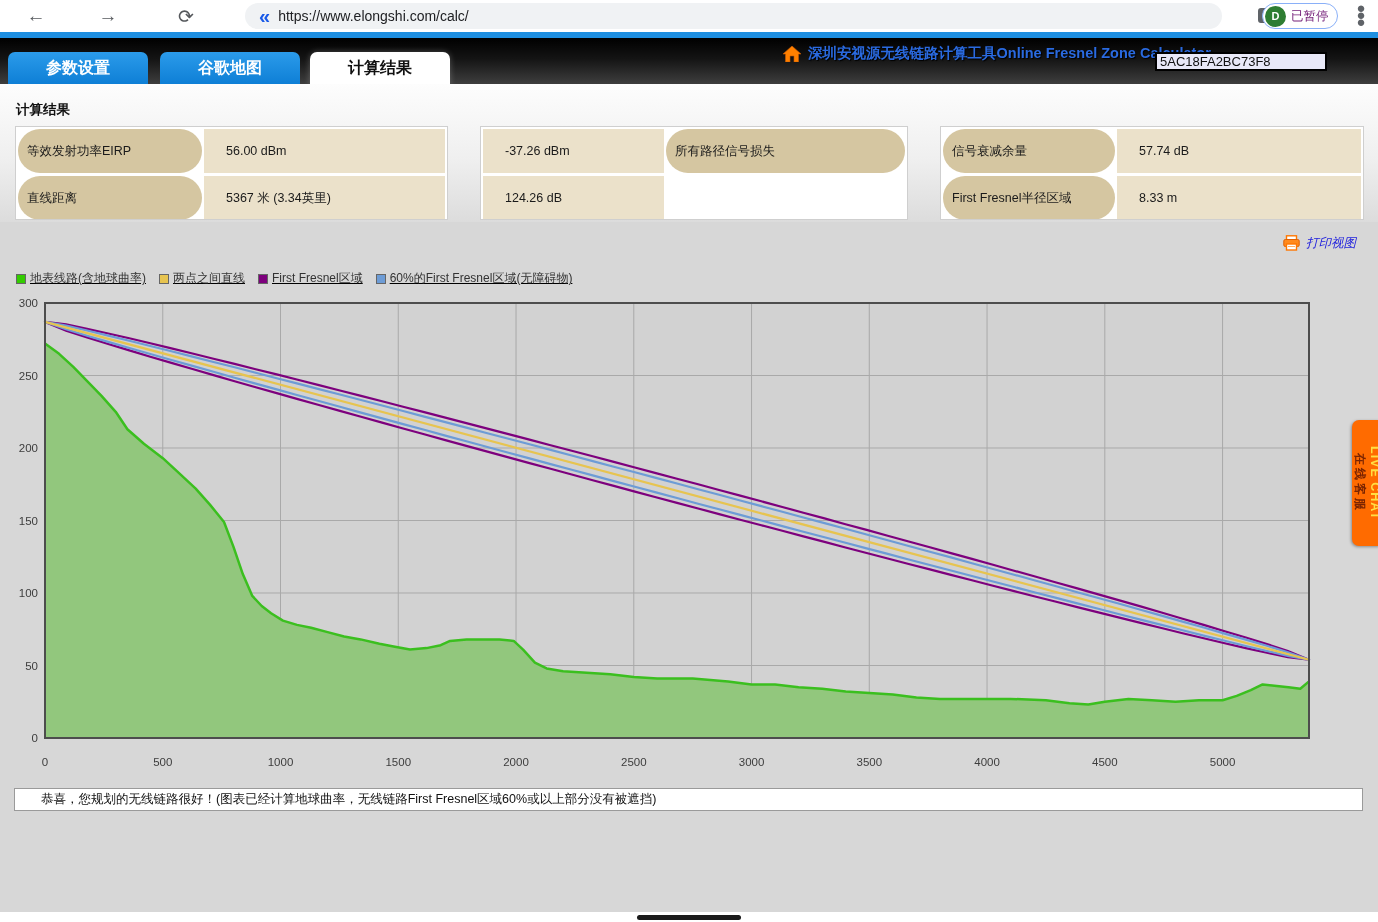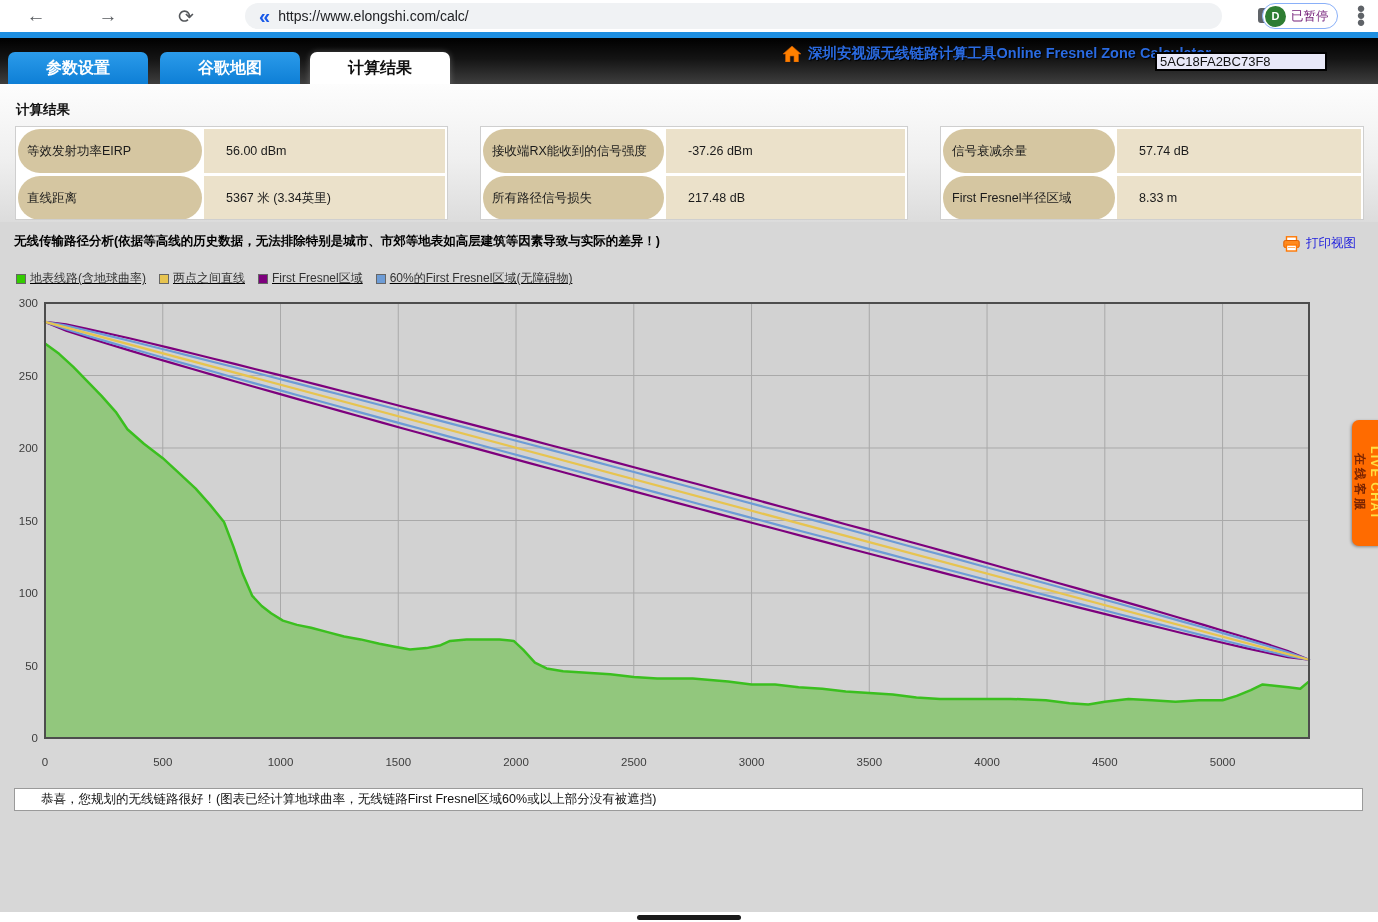--- a/index.html
+++ b/index.html
@@ -51,21 +51,21 @@
             border:2px solid #fff; outline:1px solid #cfcfcf; }
   .rgroup.g1 { grid-template-columns:184px 241px; margin-right:34px; }
   .rgroup.g2 { grid-template-columns:181px 239px; margin-right:34px; }
   .rgroup.g3 { grid-template-columns:172px 244px; }
   .rlabel { background:#d5c6a1; font-size:12.5px; color:#1a1a1a; display:flex; align-items:center; padding-left:9px;border-radius:22px; }
   .rvalue { background:#ebe1ca; font-size:12.5px; color:#1a1a1a; display:flex; align-items:center; padding-left:22px; }
 
   
   .chart-section { position:absolute; left:0; top:222px; width:1378px; height:690px; background:#d7d7d7; }
   .note { position:absolute; left:14px; top:11px; font-size:12.5px; font-weight:bold; color:#000; }
-  .printview { position:absolute; left:1283px; top:13px; display:flex; align-items:center; cursor:pointer; }
+  .printview { position:absolute; left:1283px; top:13px; display:flex; cursor:pointer;font-style:italic; }
   .printview .plabel { color:#2323dd; font-size:12.5px; margin-left:6px; }
   .legend { position:absolute; left:16px; top:48px; display:flex; align-items:center;text-decoration:underline; }
   .litem { display:flex; align-items:center; margin-right:13px; }
   .lsw { width:10px; height:10px; border:1px solid #666; margin-right:4px; }
   .llabel { font-size:12px; color:#333; }
   .chart-svg { position:absolute; left:0; top:66px; }
 
   .msgbar { position:absolute; left:14px; top:566px; width:1349px; height:23px; background:#fff;
             border:1px solid #9a9a9a; font-size:12.5px; color:#111; line-height:21px; padding-left:26px; }
 
@@ -122,36 +122,34 @@
 <div class="results-wrap">
   <div class="results-title">计算结果</div>
   <div class="rgrid">
     <div class="rgroup g1">
       <div class="rlabel">等效发射功率EIRP</div>
       <div class="rvalue">56.00 dBm</div>
       <div class="rlabel">直线距离</div>
       <div class="rvalue">5367 米 (3.34英里)</div>
     </div>
     <div class="rgroup g2">
-      <div class="rlabel">接收端RX能收到的信号强度</div>
       <div class="rvalue">-37.26 dBm</div>
       <div class="rlabel">所有路径信号损失</div>
-      <div class="rvalue">217.48 dB</div>
+      <div class="rvalue">124.26 dB</div>
     </div>
     <div class="rgroup g3">
       <div class="rlabel">信号衰减余量</div>
       <div class="rvalue">57.74 dB</div>
       <div class="rlabel">First Fresnel半径区域</div>
       <div class="rvalue">8.33 m</div>
     </div>
   </div>
 </div>
 
 <div class="chart-section">
-  <div class="note">无线传输路径分析(依据等高线的历史数据，无法排除特别是城市、市郊等地表如高层建筑等因素导致与实际的差异！)</div>
   <div class="printview">
     <svg width="17" height="16" viewBox="0 0 17 16">
       <rect x="3.5" y="0.8" width="10" height="4" fill="#fff" stroke="#ff7700" stroke-width="1.4"></rect>
       <rect x="0.8" y="4.5" width="15.4" height="7" rx="1.5" fill="#ff8a1e" stroke="#e06000" stroke-width="1"></rect>
       <rect x="3.5" y="9" width="10" height="6" fill="#fff" stroke="#ff7700" stroke-width="1.4"></rect>
       <line x1="5" y1="11.5" x2="12" y2="11.5" stroke="#ffb066" stroke-width="1"></line>
     </svg>
     <span class="plabel">打印视图</span>
   </div>
   <div class="legend">

